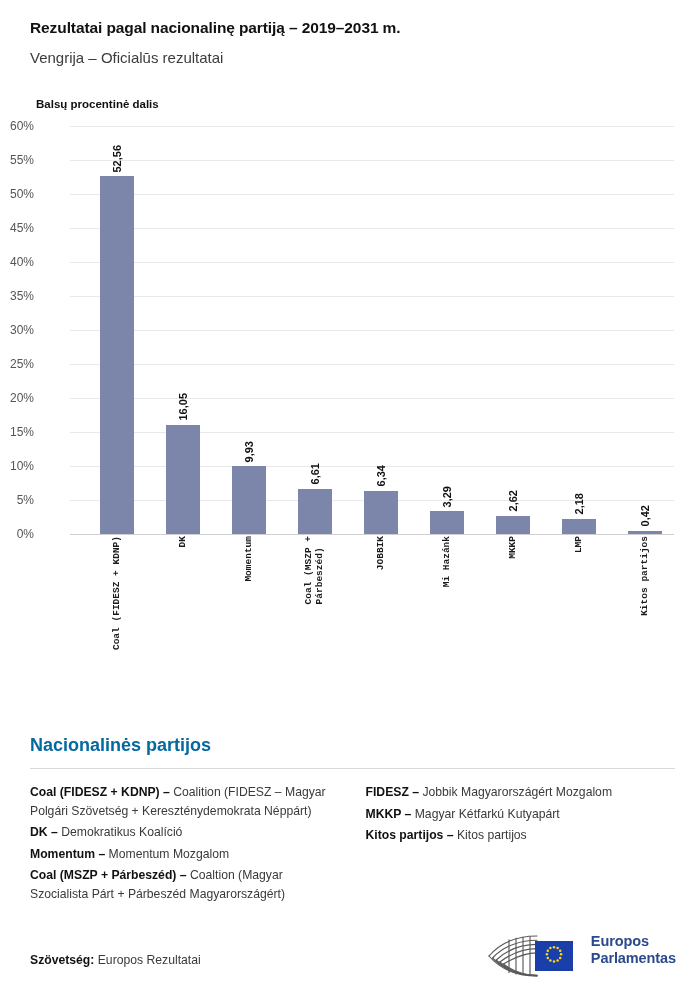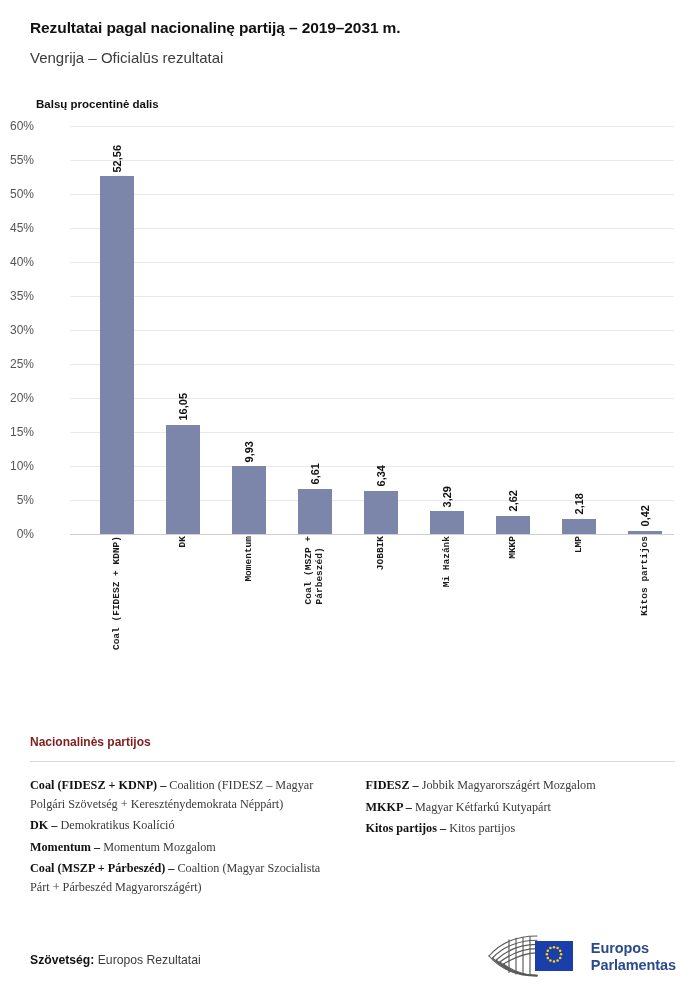--- a/index.html
+++ b/index.html
@@ -138,35 +138,34 @@
   }
 
   
   .legend {
     position: absolute;
     left: 30px;
     top: 735px;
     width: 645px;
   }
   .legend-title {
-    font-size: 12px;
-    font-weight: bold;
-    color: #7f1d1d;
+    font-size: 18px;
+    font-weight: bold;
+    color: #0369a1;
     margin: 0 0 12px 0;
   }
   .legend-rule {
     height: 1px;
     background: #d9d9d9;
     width: 100%;
     margin-bottom: 14px;
   }
   .legend-cols {
     display: flex;
     gap: 26px;
-    font-family: Liberation Serif, serif;
   }
   .legend-col {
     flex: 1;
   }
   .legend-col.left { max-width: 318px; }
   .legend-item {
     font-size: 12.2px;
     color: #3a3a3a;
     line-height: 1.52;
     margin-bottom: 3px;
@@ -193,21 +192,21 @@
   }
   .source b {
     color: #111111;
     font-weight: bold;
   }
   .ep-logo {
     position: absolute;
     right: 24px;
     top: 6px;
     display: flex;
-    align-items: center;
+    align-items: flex-start;
     gap: 8px;
   }
   .ep-mark {
     width: 100px;
     height: 48px;
     position: relative;
   }
   .ep-text {
     font-size: 14.5px;
     font-weight: bold;

